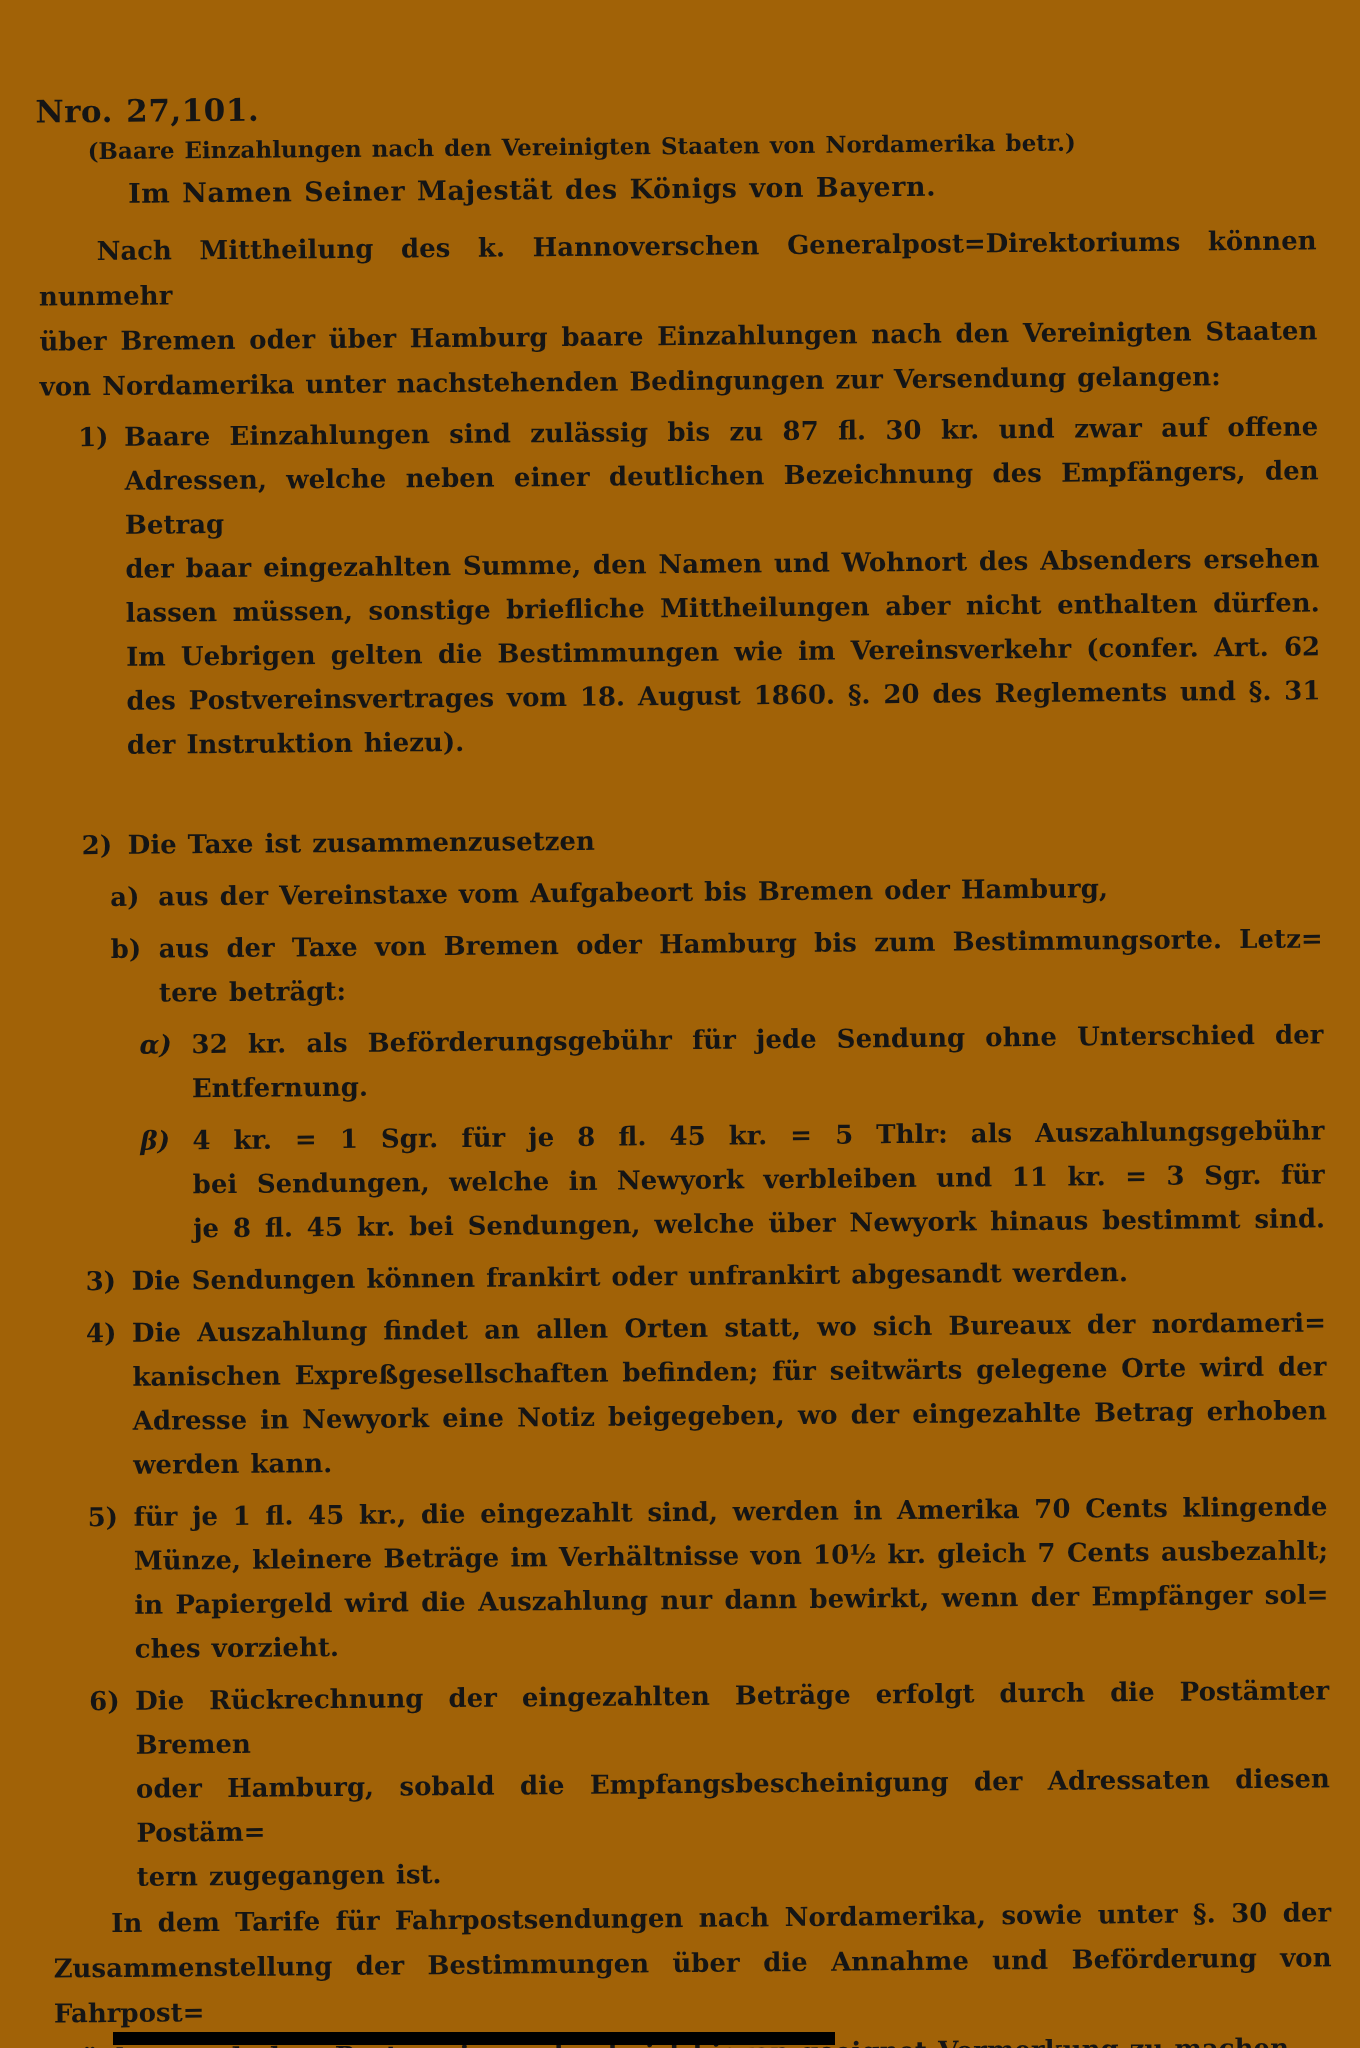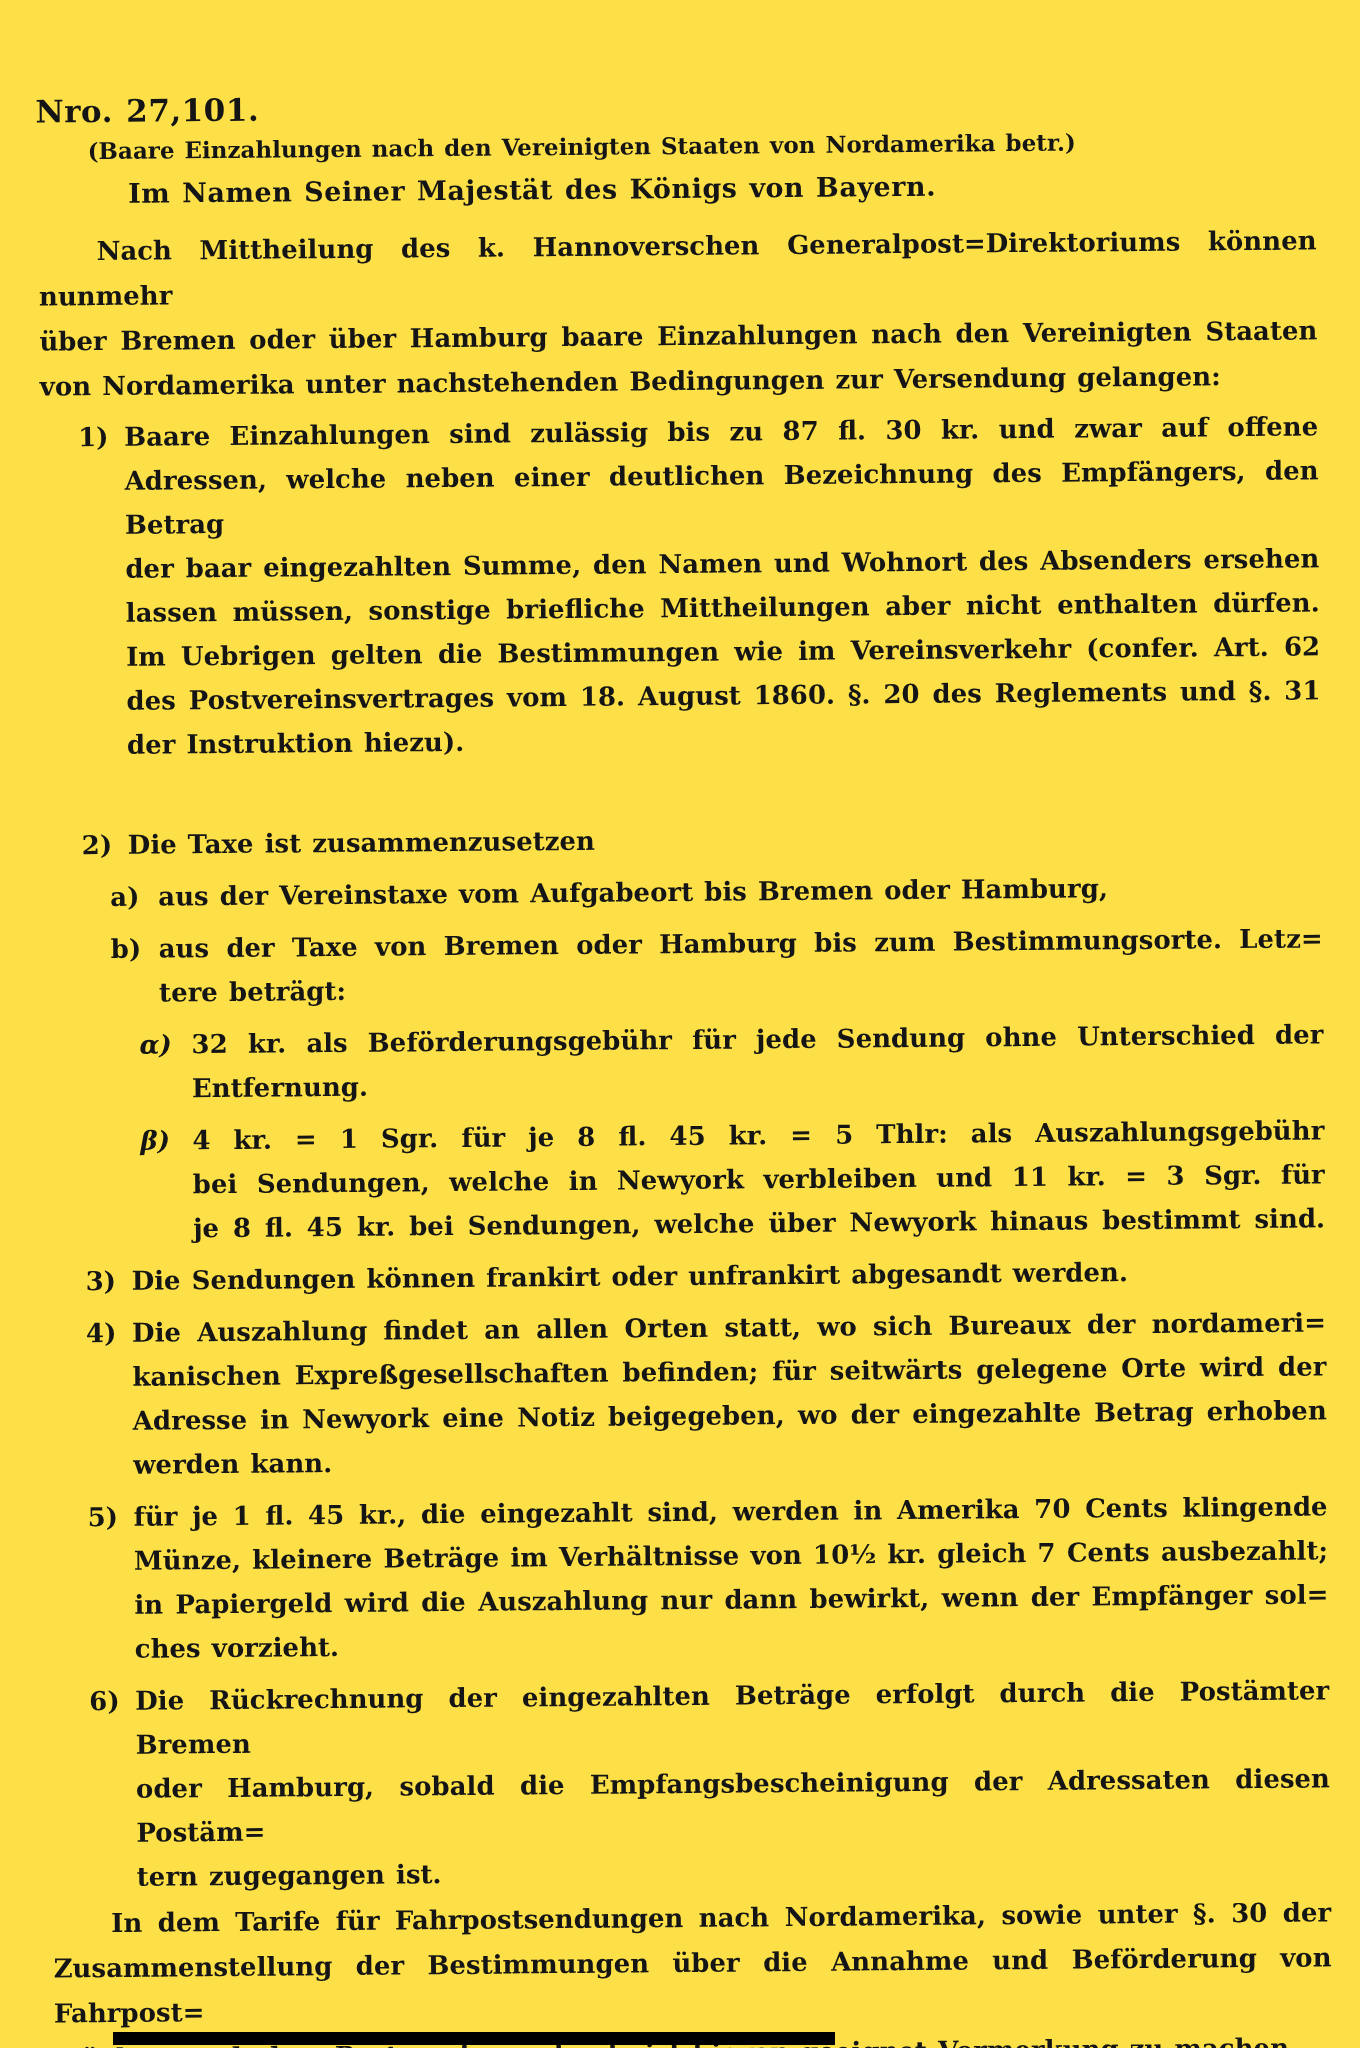--- a/index.html
+++ b/index.html
@@ -3,21 +3,21 @@
 <meta charset="utf-8">
 <style>
   html,body { margin:0; padding:0; }
   body {
     width:1360px; height:2048px;
     background:#ffffff;
     font-family:"DejaVu Serif","Liberation Serif",serif;
     color:#151515;
     overflow:hidden;
   }
-  .sheet { position:relative; width:1360px; height:2048px; overflow:hidden; background:#fde047; }
+  .sheet { position:relative; width:1360px; height:2048px; overflow:hidden; background:#a16207; }
   .content {
     position:absolute; inset:0;
     transform:rotate(-0.5deg);
     transform-origin:680px 1100px;
     font-size:26px; font-weight:600;
     word-spacing:2px;
   }
   .docnum { margin:88px 0 0 44px; font-size:31px; font-weight:700; letter-spacing:0.5px; }
   .subject { margin-top:8px; text-align:center; font-size:23px; transform:translateX(-90px); }
   .heading { margin-top:14px; text-align:center; font-size:27px; font-weight:700; letter-spacing:0.5px; transform:translateX(-140px); }

